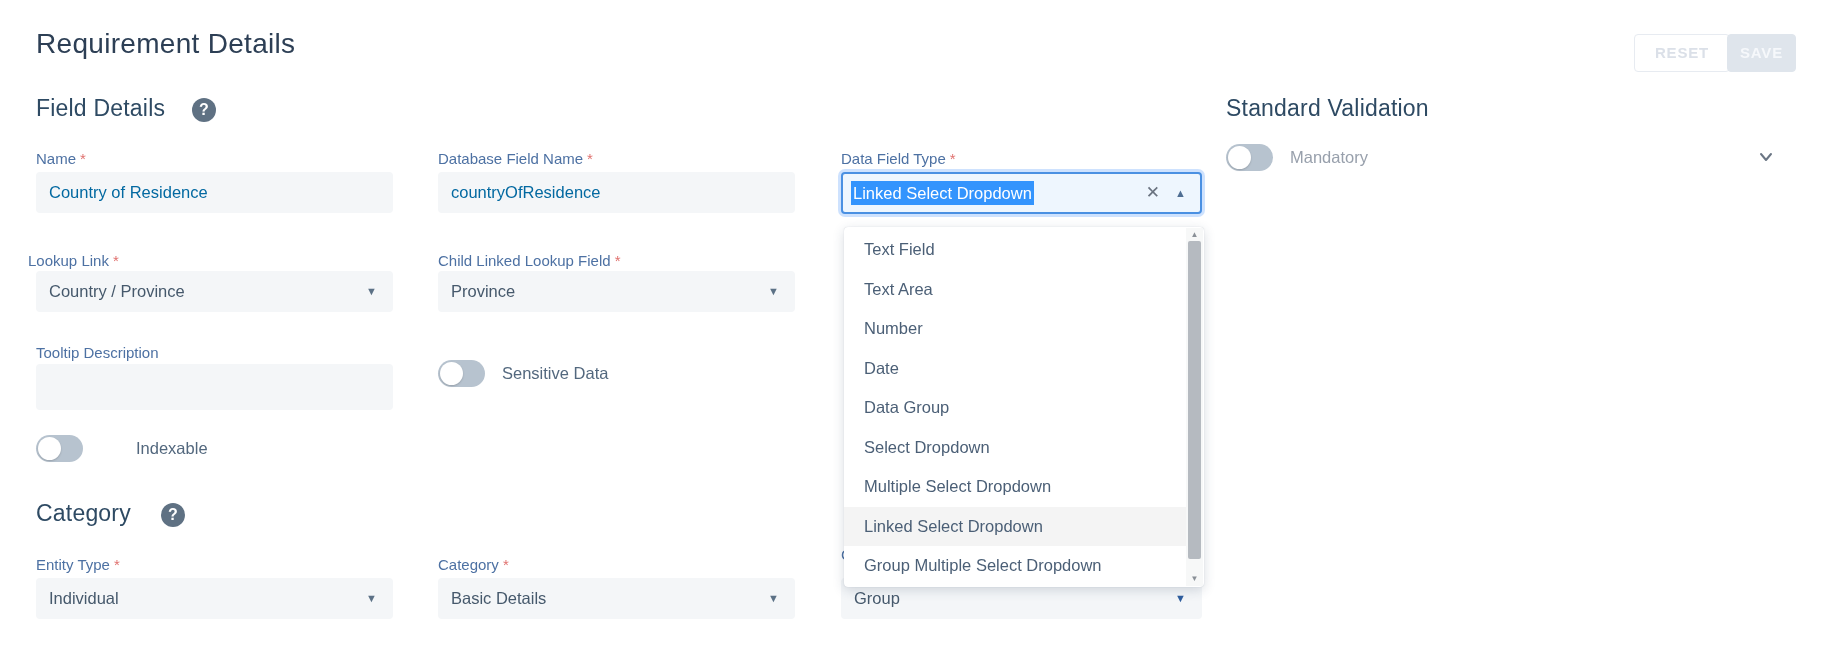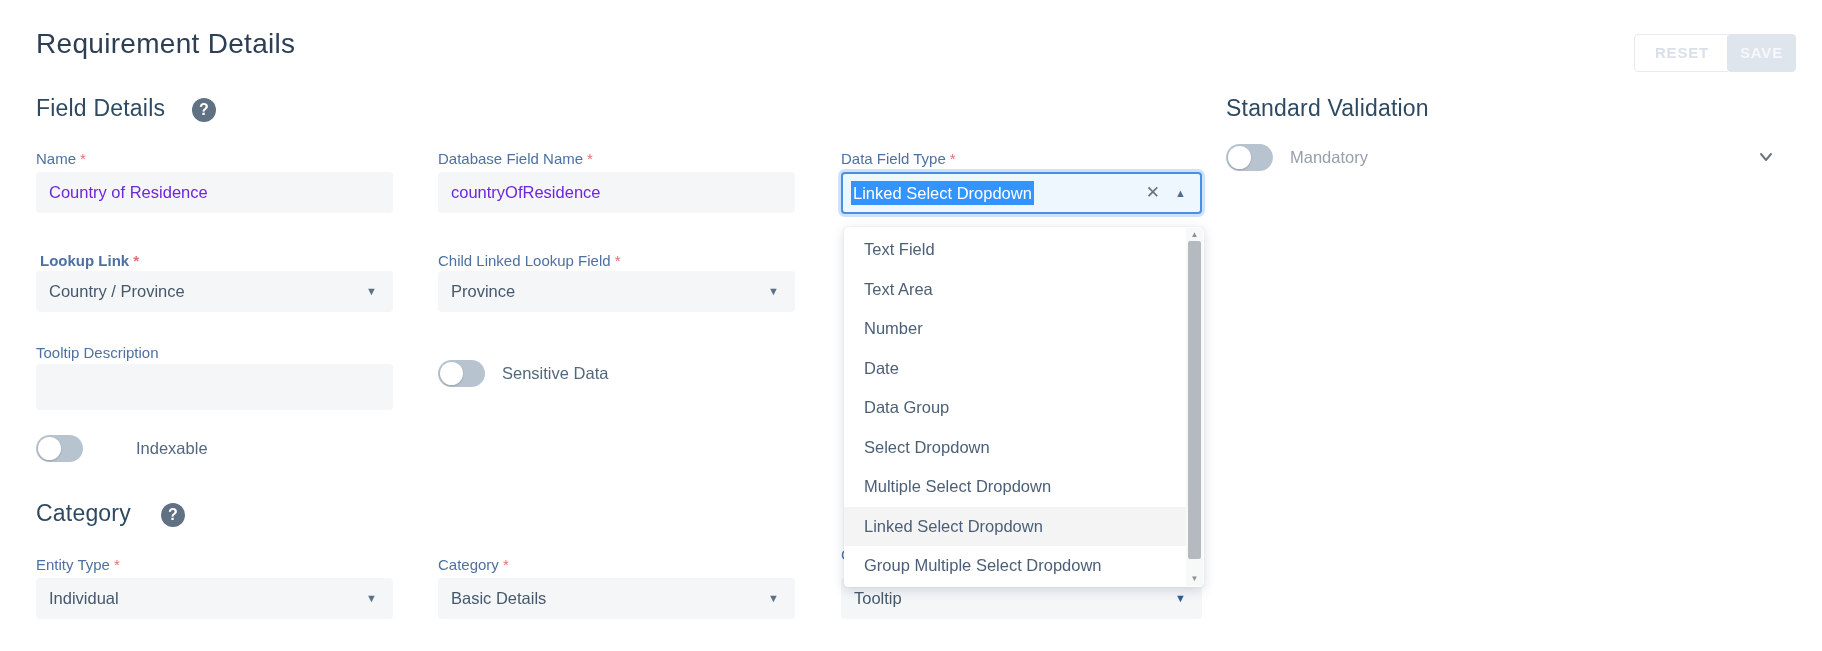--- a/index.html
+++ b/index.html
@@ -13,21 +13,21 @@
   .btn-reset { left: 1634px; width: 96px; background: #fff; border: 1px solid #e7ebf1; color: #dbe0e8; }
   .btn-save  { left: 1727px; width: 69px; background: #dfe5ec; border: 1px solid #dfe5ec; color: #f6f8fb; }
 
   
   .section-heading { position: absolute; font-size: 23px; font-weight: 500; color: #2e4a63; letter-spacing: .2px; }
   .help-icon { position: absolute; width: 24px; height: 24px; border-radius: 50%; background: #5f7183; color: #ffffff; font-size: 16px; font-weight: 700; text-align: center; line-height: 24px; }
 
   
   .field-label { position: absolute; font-size: 15px; color: #4d71a3; }
   .req { color: #e0716e; margin-left: 4px; }
-  .input-box { position: absolute; height: 41px; background: #f4f6f8; border-radius: 4px; font-size: 16.5px; color: #6d28d9; line-height: 41px; padding-left: 13px; overflow: hidden; white-space: nowrap; }
+  .input-box { position: absolute; height: 41px; background: #f4f6f8; border-radius: 4px; font-size: 16.5px; color: #0369a1; line-height: 41px; padding-left: 13px; overflow: hidden; white-space: nowrap; }
   .select-box { position: absolute; height: 41px; background: #f4f6f8; border-radius: 4px; font-size: 16.5px; color: #46596c; line-height: 41px; padding-left: 13px; cursor: pointer; }
   .select-caret { position: absolute; right: 16px; top: 0; height: 41px; line-height: 41px; font-size: 11px; color: #5c7186; }
 
   
   .combo-focused { position: absolute; left: 841px; top: 172px; width: 361px; height: 42px; background: #eef6fe; border: 2px solid #4a90e2; border-radius: 4px; box-shadow: 0 0 0 3px rgba(80,150,250,.28); line-height: 38px; padding-left: 8px; font-size: 16.5px; z-index: 20; }
   .combo-selected-text { background: #3394fd; color: #ffffff; padding: 3px 2px; }
   .combo-clear { position: absolute; right: 40px; top: 0; height: 38px; line-height: 38px; font-size: 17px; color: #6a7380; cursor: pointer; }
   .combo-caret-up { position: absolute; right: 14px; top: 0; height: 38px; line-height: 38px; font-size: 11px; color: #4f6e93; cursor: pointer; }
 
   
@@ -72,21 +72,21 @@
 
   <div class="input-box" style="left:36px; top:172px; width:357px;">Country of Residence</div>
   <div class="input-box" style="left:438px; top:172px; width:357px;">countryOfResidence</div>
 
   <div class="combo-focused">
     <span class="combo-selected-text">Linked Select Dropdown</span>
     <span class="combo-clear">✕</span>
     <span class="combo-caret-up">▲</span>
   </div>
 
-  <div class="field-label" style="left:40px; top:252px;font-weight:bold;"><span>Lookup Link</span><span class="req">*</span></div>
+  <div class="field-label" style="left:28px; top:252px;"><span>Lookup Link</span><span class="req">*</span></div>
   <div class="field-label" style="left:438px; top:252px;"><span>Child Linked Lookup Field</span><span class="req">*</span></div>
 
   <div class="select-box" style="left:36px; top:271px; width:357px;">
     <span>Country / Province</span>
     <span class="select-caret">▼</span>
   </div>
   <div class="select-box" style="left:438px; top:271px; width:357px;">
     <span>Province</span>
     <span class="select-caret">▼</span>
   </div>
@@ -113,21 +113,21 @@
 
   <div class="select-box" style="left:36px; top:578px; width:357px;">
     <span>Individual</span>
     <span class="select-caret">▼</span>
   </div>
   <div class="select-box" style="left:438px; top:578px; width:357px;">
     <span>Basic Details</span>
     <span class="select-caret">▼</span>
   </div>
   <div class="select-box" style="left:841px; top:578px; width:361px; z-index:5;">
-    <span>Tooltip</span>
+    <span>Group</span>
     <span class="select-caret" style="color:#2e5d9e;">▼</span>
   </div>
 
   <div class="dropdown-list">
     <div>
         <div class="dropdown-option"><span>Text Field</span></div>
         <div class="dropdown-option"><span>Text Area</span></div>
         <div class="dropdown-option"><span>Number</span></div>
         <div class="dropdown-option"><span>Date</span></div>
         <div class="dropdown-option"><span>Data Group</span></div>

